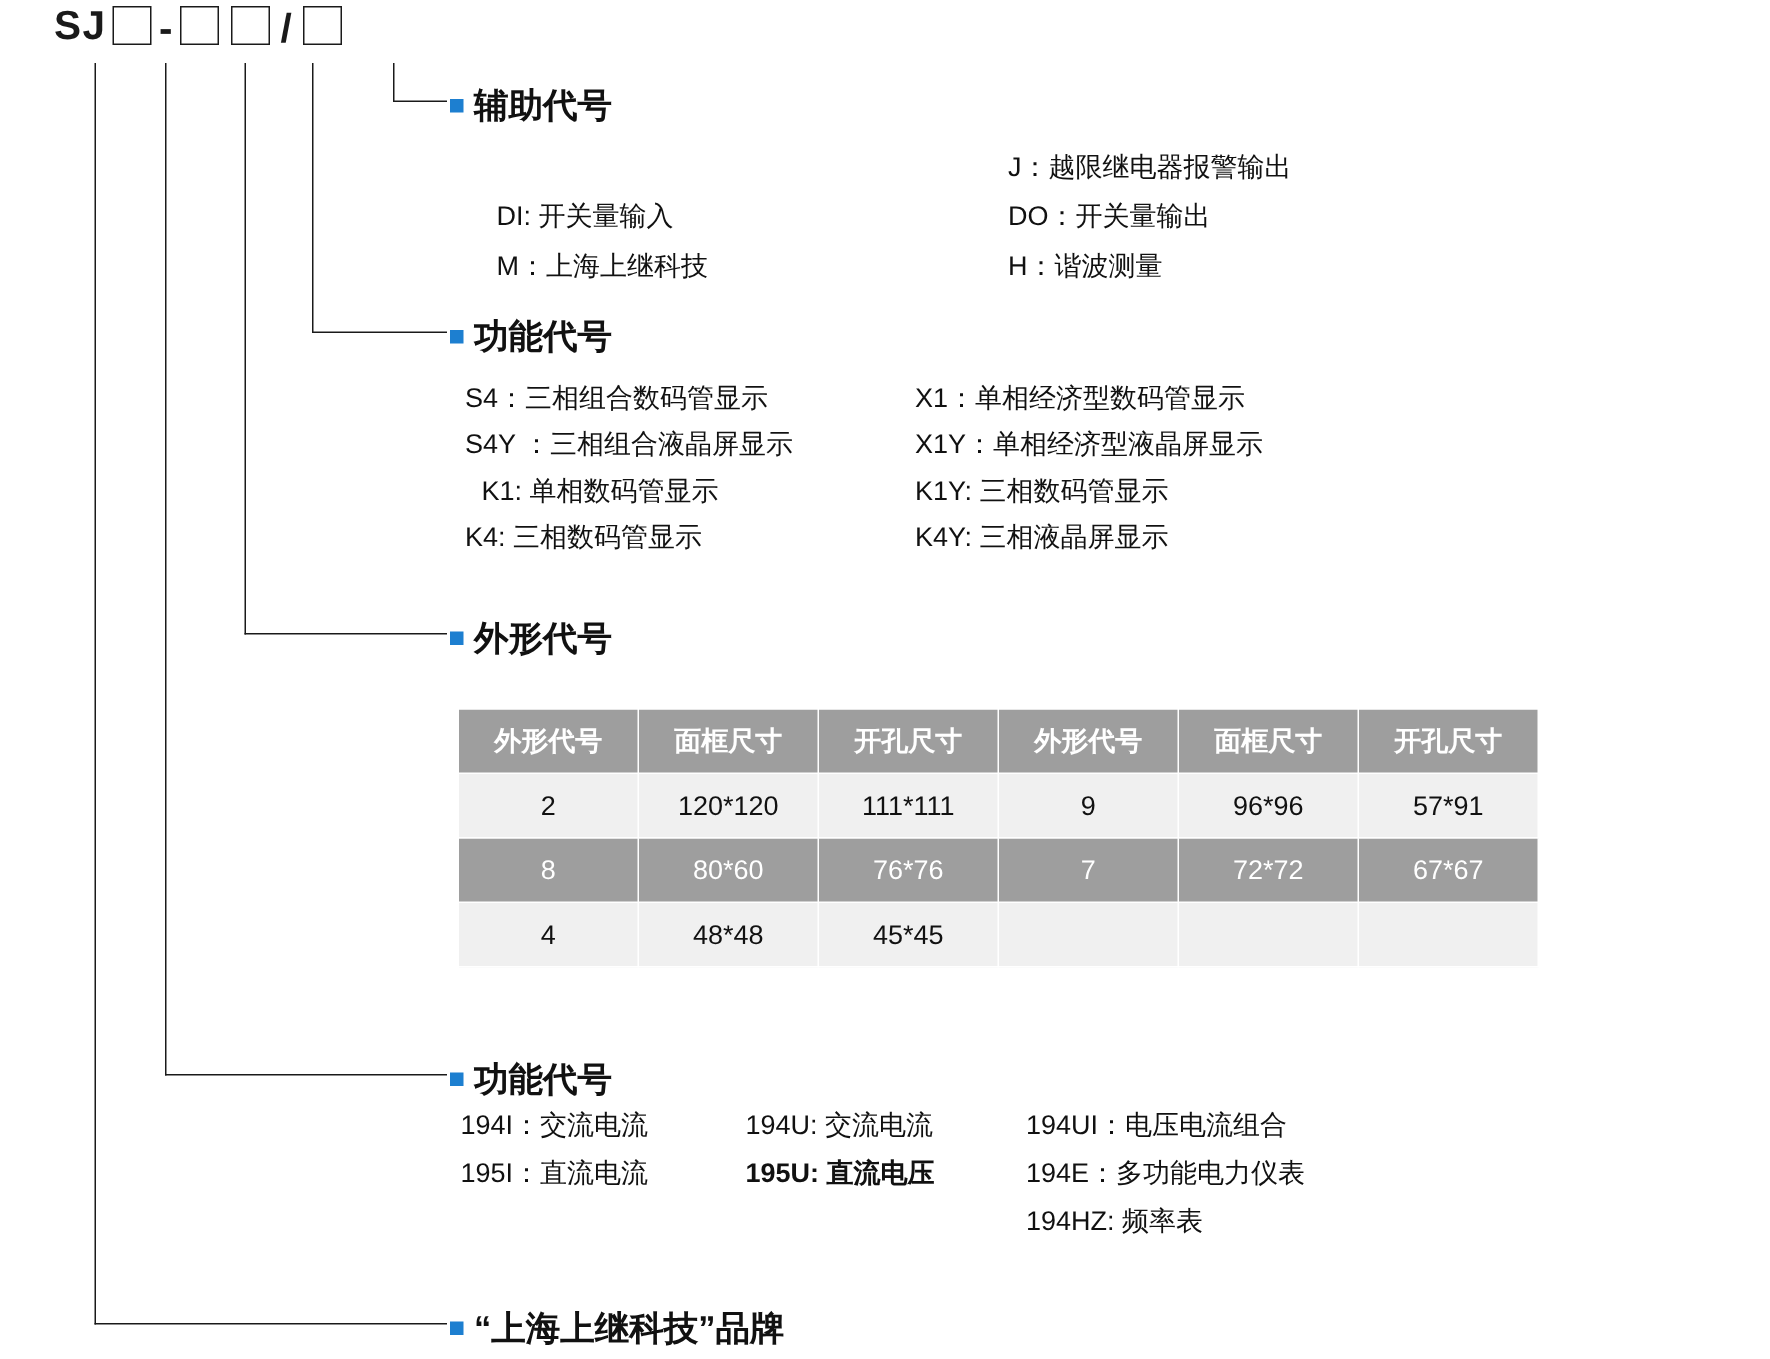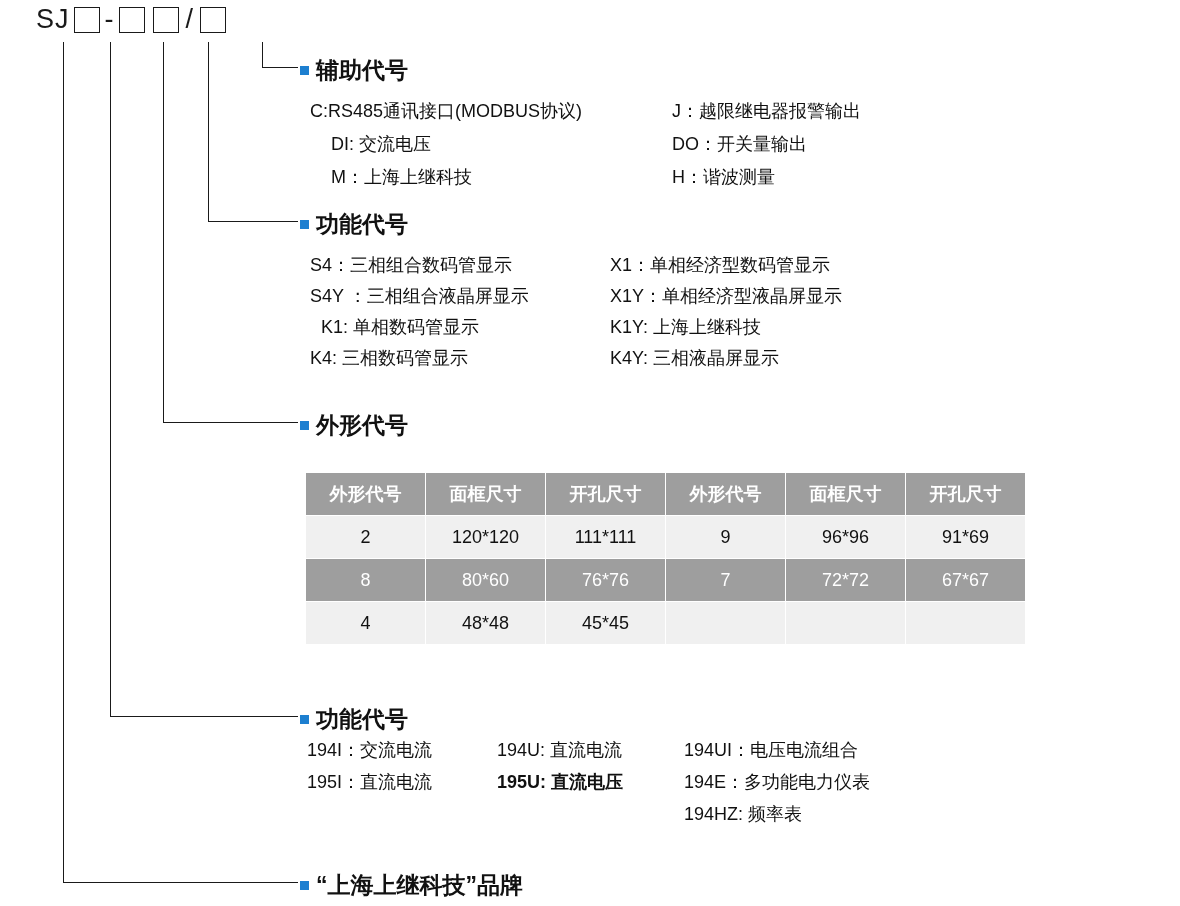--- a/index.html
+++ b/index.html
@@ -7,21 +7,21 @@
     width:1180px;height:906px;
     background:#ffffff;
     font-family:"Liberation Sans","DejaVu Sans",sans-serif;
     color:#1a1a1a;
     position:relative;
     overflow:hidden;
   }
   .canvas{position:absolute;left:0;top:0;width:1180px;height:906px;}
 
   
-  .model-row{position:absolute;left:36px;top:4px;display:flex;align-items:center;gap:0;}
+  .model-row{position:absolute;left:36px;top:4px;display:flex;align-items:flex-start;gap:0;font-weight:bold;}
   .model-text{font-size:27px;letter-spacing:1px;line-height:1;}
   .box{
     display:inline-block;width:24px;height:24px;
     border:1.6px solid #1a1a1a;margin:0 4px;
     vertical-align:middle;
   }
   .dash{font-size:27px;padding:0 1px;}
   .slash{font-size:27px;padding:0 3px;}
 
   
@@ -80,37 +80,36 @@
   <div class="vline" style="left:110px;top:42px;height:675px;"></div>
   <div class="hline" style="left:110px;top:716px;width:188px;"></div>
 
   <div class="vline" style="left:63px;top:42px;height:841px;"></div>
   <div class="hline" style="left:63px;top:882px;width:235px;"></div>
 
   <div class="sec-head" style="left:300px;top:59px;">
     <span class="bullet"></span>
     <span class="sec-title">辅助代号</span>
   </div>
-  <div class="txt" style="left:310px;top:102px;">C:RS485通讯接口(MODBUS协议)</div>
   <div class="txt" style="left:672px;top:102px;">J：越限继电器报警输出</div>
-  <div class="txt" style="left:331px;top:135px;">DI: 交流电压</div>
+  <div class="txt" style="left:331px;top:135px;">DI: 开关量输入</div>
   <div class="txt" style="left:672px;top:135px;">DO：开关量输出</div>
   <div class="txt" style="left:331px;top:168px;">M：上海上继科技</div>
   <div class="txt" style="left:672px;top:168px;">H：谐波测量</div>
 
   <div class="sec-head" style="left:300px;top:213px;">
     <span class="bullet"></span>
     <span class="sec-title">功能代号</span>
   </div>
   <div class="txt" style="left:310px;top:256px;text-align:right;">S4：三相组合数码管显示</div>
   <div class="txt" style="left:610px;top:256px;">X1：单相经济型数码管显示</div>
   <div class="txt" style="left:310px;top:287px;">S4Y ：三相组合液晶屏显示</div>
   <div class="txt" style="left:610px;top:287px;">X1Y：单相经济型液晶屏显示</div>
   <div class="txt" style="left:321px;top:318px;">K1: 单相数码管显示</div>
-  <div class="txt" style="left:610px;top:318px;">K1Y: 上海上继科技</div>
+  <div class="txt" style="left:610px;top:318px;">K1Y: 三相数码管显示</div>
   <div class="txt" style="left:310px;top:349px;">K4: 三相数码管显示</div>
   <div class="txt" style="left:610px;top:349px;">K4Y: 三相液晶屏显示</div>
 
   <div class="sec-head" style="left:300px;top:414px;">
     <span class="bullet"></span>
     <span class="sec-title">外形代号</span>
   </div>
 
   <table class="dims">
     <thead>
@@ -123,21 +122,21 @@
         <th>开孔尺寸</th>
       </tr>
     </thead>
     <tbody>
       <tr class="odd">
         <td>2</td>
         <td>120*120</td>
         <td>111*111</td>
         <td>9</td>
         <td>96*96</td>
-        <td>91*69</td>
+        <td>57*91</td>
       </tr>
       <tr class="even">
         <td>8</td>
         <td>80*60</td>
         <td>76*76</td>
         <td>7</td>
         <td>72*72</td>
         <td>67*67</td>
       </tr>
       <tr class="odd">
@@ -149,21 +148,21 @@
         <td class="blank"></td>
       </tr>
     </tbody>
   </table>
 
   <div class="sec-head" style="left:300px;top:708px;">
     <span class="bullet"></span>
     <span class="sec-title">功能代号</span>
   </div>
   <div class="txt" style="left:307px;top:741px;">194I：交流电流</div>
-  <div class="txt" style="left:497px;top:741px;">194U: 直流电流</div>
+  <div class="txt" style="left:497px;top:741px;">194U: 交流电流</div>
   <div class="txt" style="left:684px;top:741px;">194UI：电压电流组合</div>
   <div class="txt" style="left:307px;top:773px;">195I：直流电流</div>
   <div class="txt" style="left:497px;top:773px;font-weight:bold;">195U: 直流电压</div>
   <div class="txt" style="left:684px;top:773px;">194E：多功能电力仪表</div>
   <div class="txt" style="left:684px;top:805px;">194HZ: 频率表</div>
 
   <div class="sec-head" style="left:300px;top:874px;">
     <span class="bullet"></span>
     <span class="sec-title">“上海上继科技”品牌</span>
   </div>

